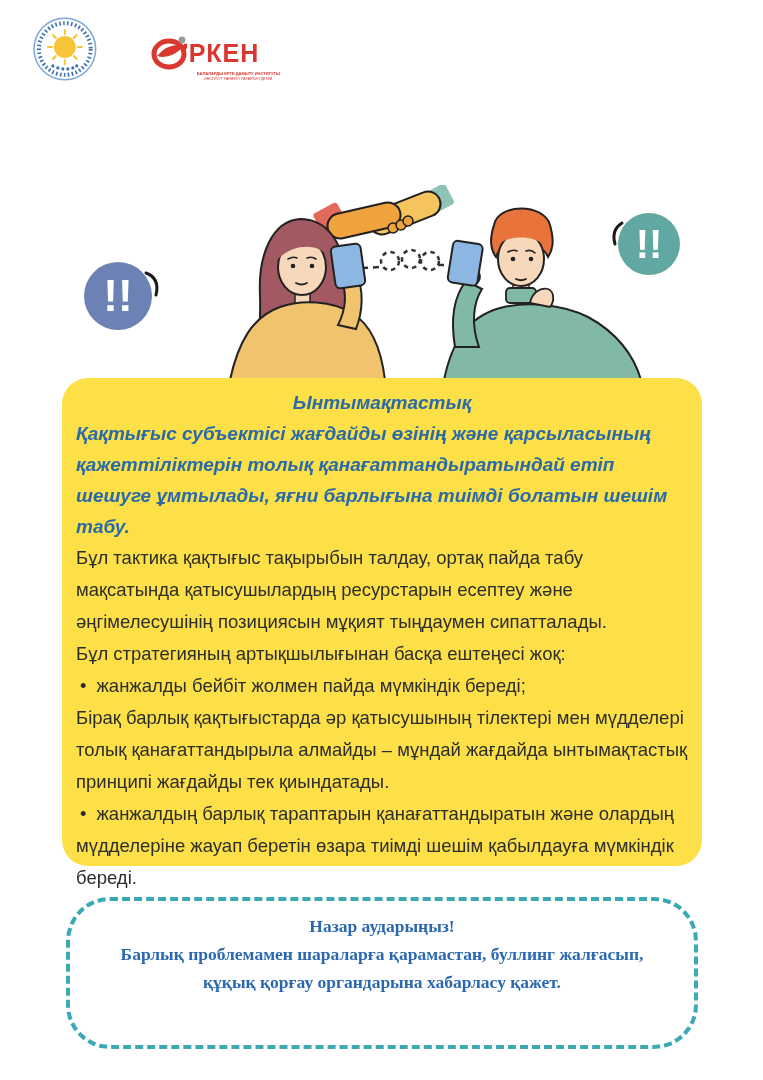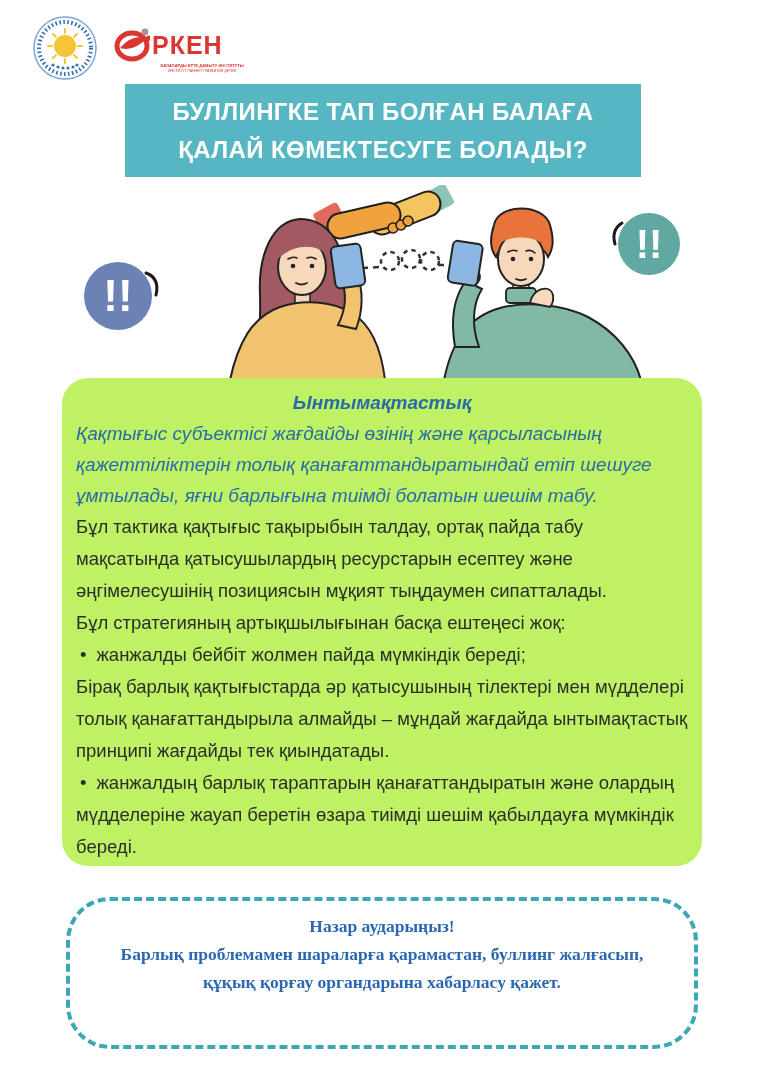--- a/index.html
+++ b/index.html
@@ -4,21 +4,21 @@
 <style>
   * { margin:0; padding:0; box-sizing:border-box; }
   html,body { background:#ffffff; }
   body {
     font-family:"Liberation Sans", sans-serif;
     width:763px; height:1080px; position:relative; overflow:hidden;
   }
   .poster { position:absolute; inset:0; background:#ffffff; }
 
   
-  .logos { position:absolute; left:30px; top:14px; width:260px; height:68px; display:flex; align-items:center; }
+  .logos { position:absolute; left:30px; top:14px; width:260px; height:68px; display:flex; align-items:flex-end;gap:37px; }
   .emblem { width:70px; height:66px; }
   .orken { margin-left:14px; margin-top:6px; position:relative; width:140px; }
   .orken-row { display:flex; align-items:center; }
   .orken-brand {
     color:#d9372f; font-weight:bold; font-size:25px; letter-spacing:1px;
     line-height:26px; margin-left:2px;
   }
   .orken-sub { color:#d9372f; font-weight:bold; font-size:4px; line-height:5px; text-align:center; margin-left:36px; margin-top:1px; white-space:nowrap; }
   .orken-sub2 { font-size:3.5px; font-weight:normal; }
 
@@ -30,28 +30,28 @@
   .title-box div {
     color:#ffffff; font-weight:bold; font-size:24px; line-height:38px; letter-spacing:0.4px; text-align:center;
   }
 
   
   .illustration { position:absolute; left:0; top:185px; width:763px; height:195px; }
 
   
   .main-box {
     position:absolute; left:62px; top:378px; width:640px; height:488px;
-    background:#bef264; border-radius:26px; padding:9px 14px 0 14px;
+    background:#fde047; border-radius:26px; padding:9px 14px 0 14px;
   }
   .main-heading {
     text-align:center; color:#2a6aa8; font-weight:bold; font-style:italic;
     font-size:19px; line-height:31px;
   }
   .lead {
-    color:#2a6aa8; font-weight:normal; font-style:italic;
+    color:#2a6aa8; font-weight:bold; font-style:italic;
     font-size:19px; line-height:31px;
   }
   .body-p { color:#2d2d2d; font-size:18.5px; line-height:32px; }
   .bullet-marker { display:inline-block; margin-right:10px; padding-left:4px; }
 
   
   .notice-box {
     position:absolute; left:66px; top:897px; width:632px; height:152px;
     border:4px dashed #3ba8b5; border-radius:44px;
     padding-top:11px; text-align:center;
@@ -97,24 +97,20 @@
           <circle cx="31" cy="4" r="3.4" fill="#9a9a9a"></circle>
           <path d="M33 8 q 5 -2 3 4 q -2 4 -6 1 Z" fill="#d9372f"></path>
         </svg>
         <span class="orken-brand">РКЕН</span>
       </div>
       <div class="orken-sub">БАЛАЛАРДЫ ЕРТЕ ДАМЫТУ ИНСТИТУТЫ</div>
       <div class="orken-sub orken-sub2">ИНСТИТУТ РАННЕГО РАЗВИТИЯ ДЕТЕЙ</div>
     </div>
   </div>
 
-  <div class="title-box">
-    <div>БУЛЛИНГКЕ ТАП БОЛҒАН БАЛАҒА</div>
-    <div>ҚАЛАЙ КӨМЕКТЕСУГЕ БОЛАДЫ?</div>
-  </div>
 
   <svg class="illustration" viewBox="0 0 763 195">
 
     <g>
       <circle cx="118" cy="111" r="34" fill="#6d82b4"></circle>
       <path d="M146 88 q 14 5 10 22" stroke="#1a1a1a" stroke-width="3" fill="none" stroke-linecap="round"></path>
       <text x="118" y="126" text-anchor="middle" font-family="Liberation Sans, sans-serif" font-size="44" font-weight="bold" fill="#ffffff">!!</text>
     </g>
 
     <g>

